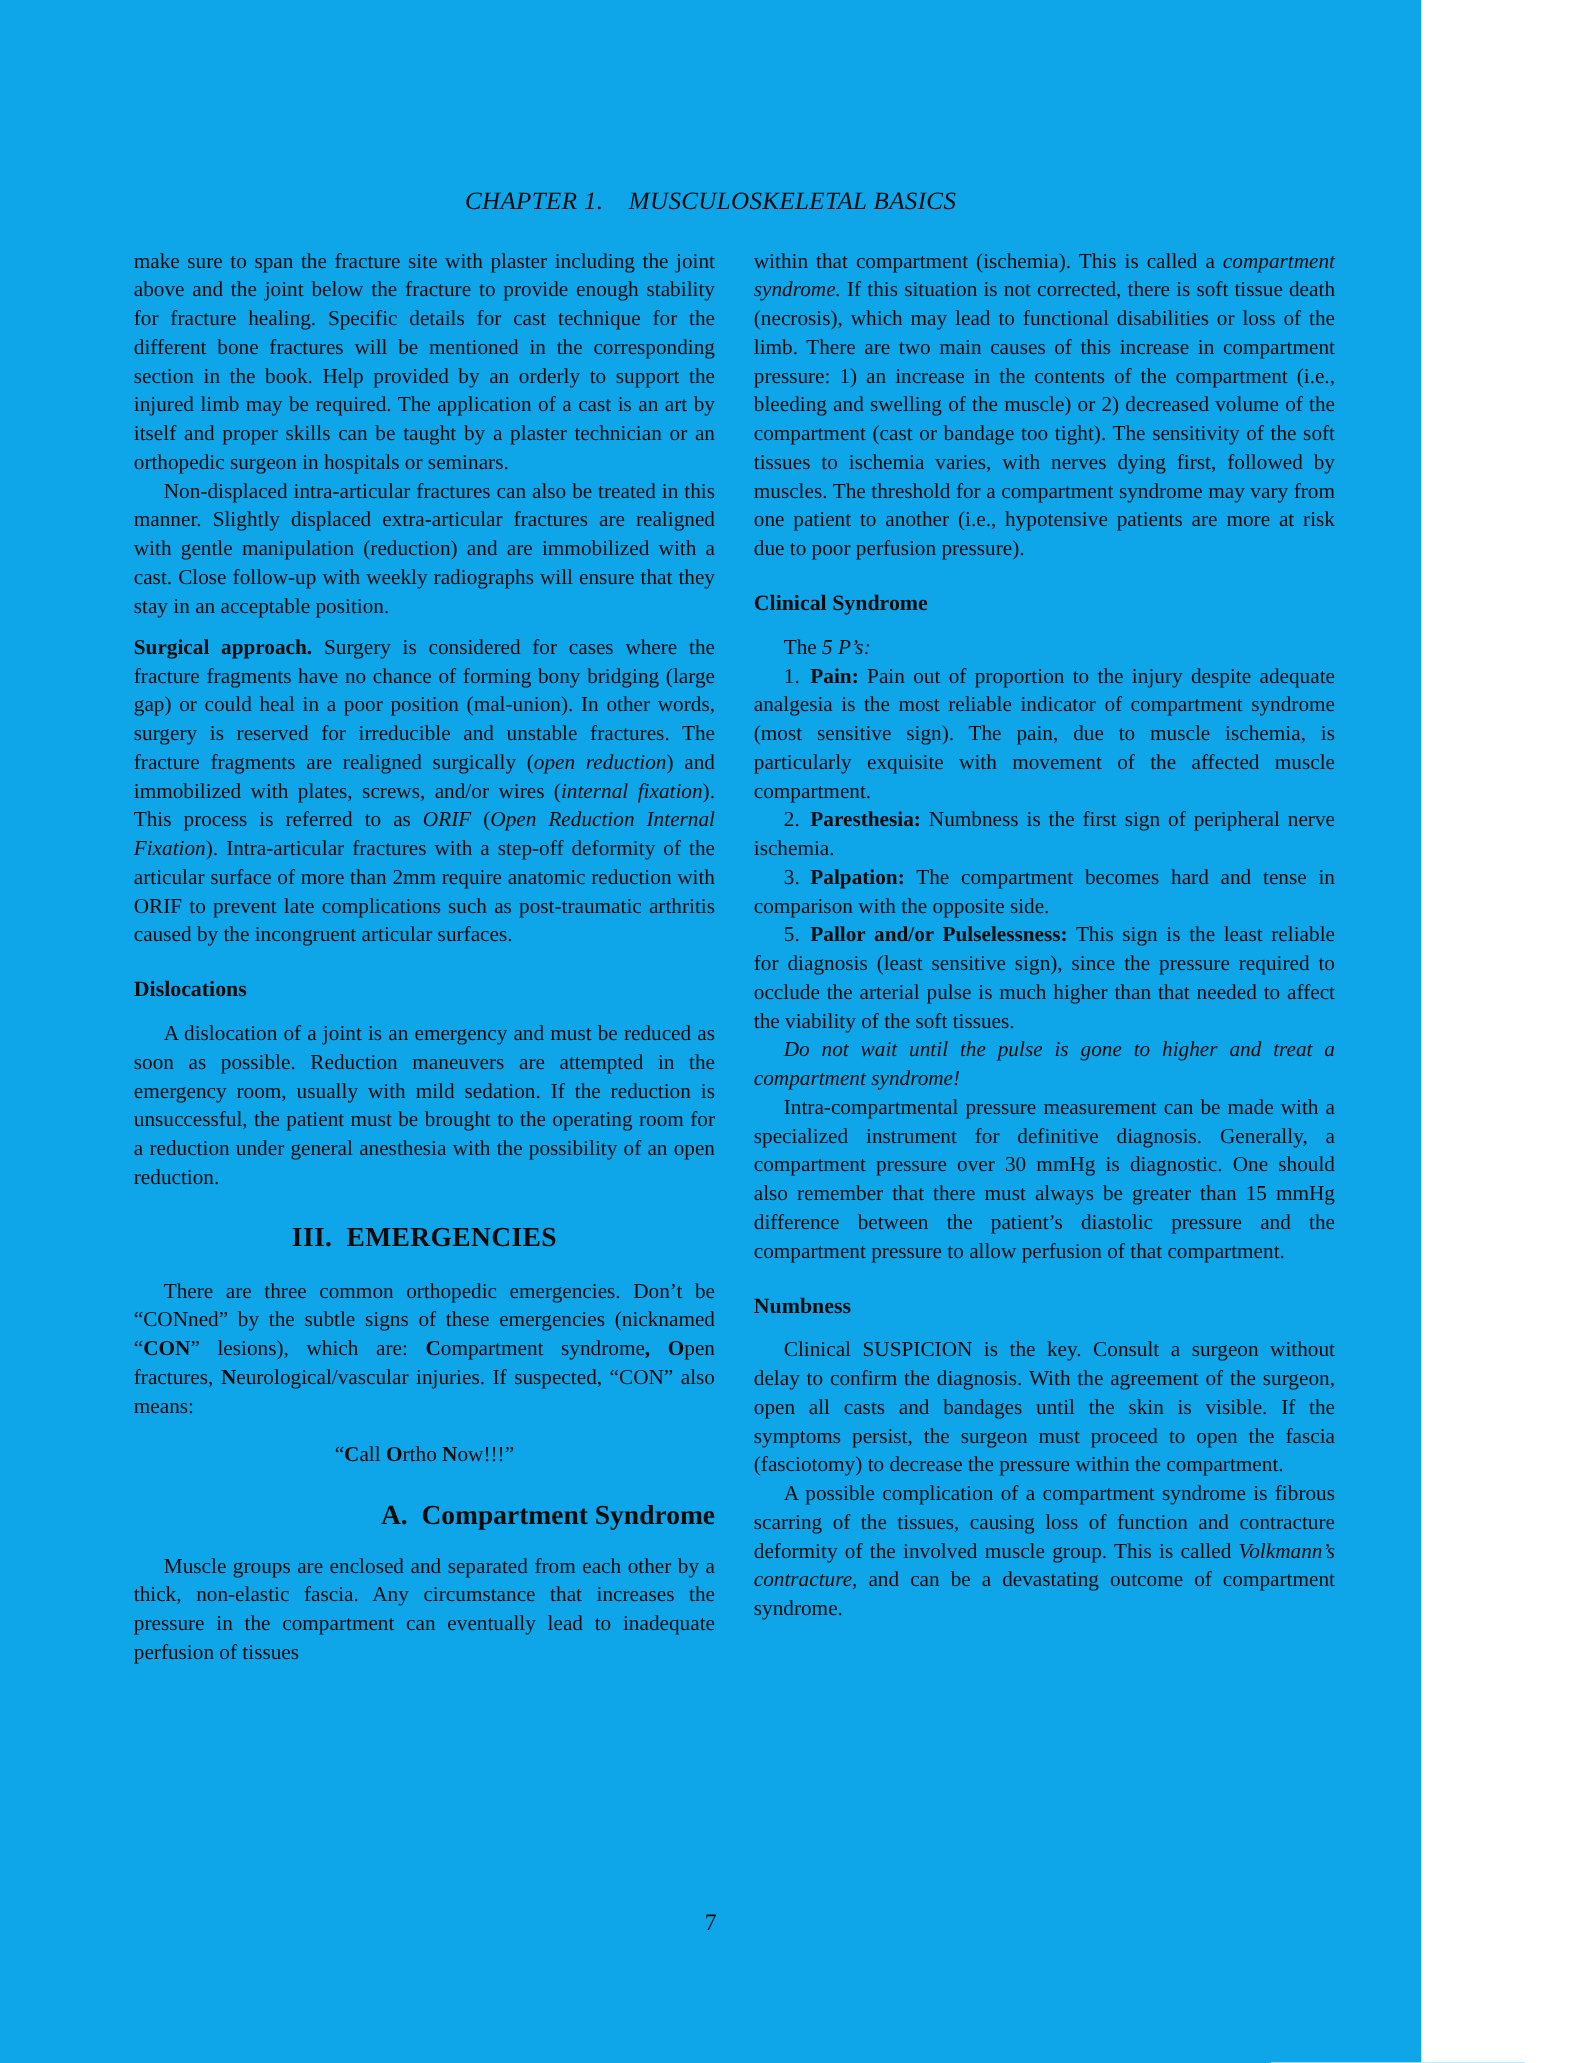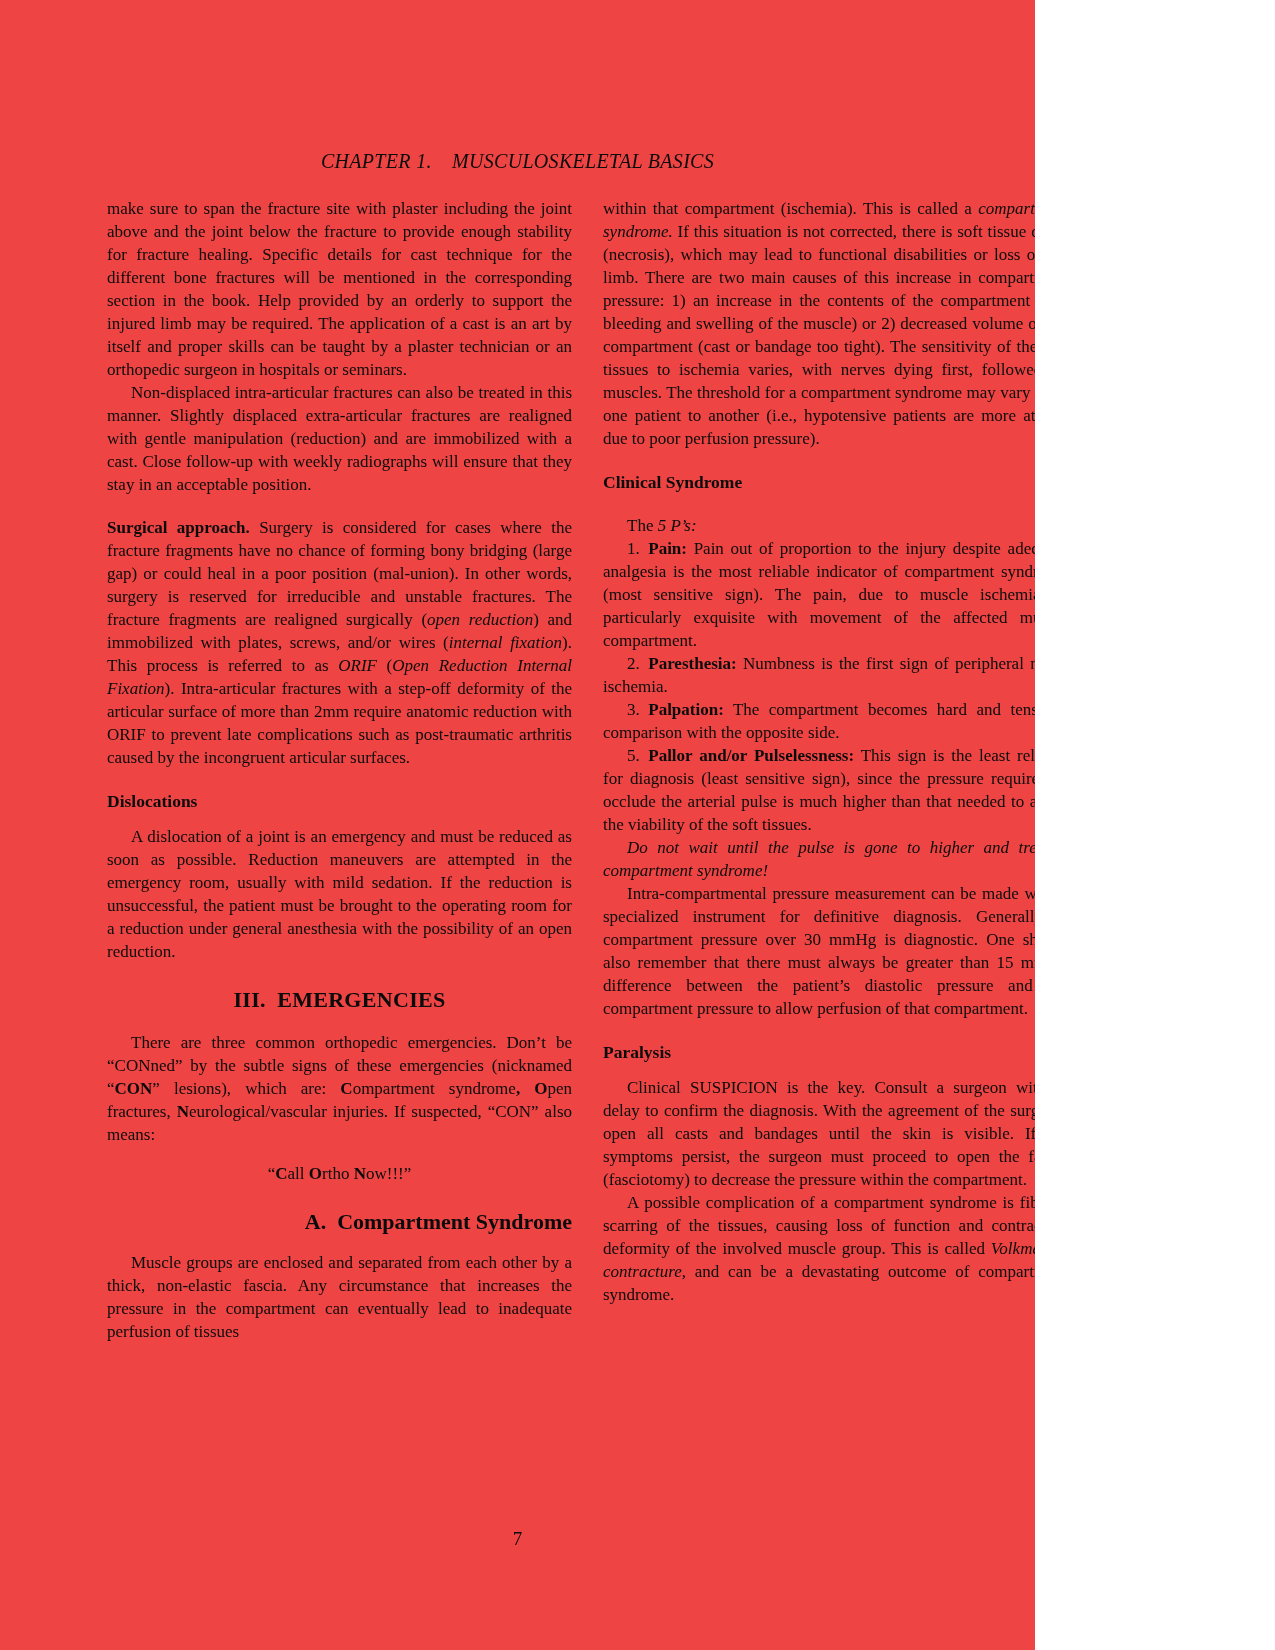--- a/index.html
+++ b/index.html
@@ -1,20 +1,20 @@
 <!DOCTYPE html>
 <html><head>
 <meta charset="utf-8">
 <style>
   html,body{margin:0;padding:0;background:#ffffff;}
   .page{
     position:relative;
-    width:1035px;
+    width:1137px;
     height:1650px;
-    background:#ef4444;
+    background:#0ea5e9;
     font-family:"Liberation Serif","DejaVu Serif",serif;
     color:#0b0b0b;
     overflow:hidden;
     text-decoration:underline;
   }
   .running-head{
     position:absolute;
     top:150px;left:0;width:100%;
     text-align:center;
     font-style:italic;
@@ -27,21 +27,21 @@
     display:flex;gap:31px;align-items:flex-start;
   }
   .column{
     width:465px;
     font-size:17px;
     line-height:23px;
     text-align:justify;
   }
   .para{margin:0;}
   .indent{text-indent:24px;}
-  .spaced{margin-top:20px;}
+  .spaced{margin-top:10px;}
   .heading{
     font-size:17.5px;font-weight:bold;
     margin:21px 0 12px;text-align:left;line-height:23px;
   }
   .section-title{
     font-size:22px;font-weight:bold;text-align:center;
     margin:24px 0 18px;line-height:26px;letter-spacing:0.3px;
   }
   .subsection-title{
     font-size:22px;font-weight:bold;text-align:right;
@@ -77,19 +77,19 @@
     <div class="column">
         <p class="para"><span>within that compartment (ischemia). This is called a </span><span class="i">compartment syndrome.</span><span> If this situation is not corrected, there is soft tissue death (necrosis), which may lead to functional disabilities or loss of the limb. There are two main causes of this increase in compartment pressure: 1) an increase in the contents of the compartment (i.e., bleeding and swelling of the muscle) or 2) decreased volume of the compartment (cast or bandage too tight). The sensitivity of the soft tissues to ischemia varies, with nerves dying first, followed by muscles. The threshold for a compartment syndrome may vary from one patient to another (i.e., hypotensive patients are more at risk due to poor perfusion pressure).</span></p>
         <h3 class="heading"><span>Clinical Syndrome</span></h3>
         <p class="para indent spaced"><span>The </span><span class="i">5 P’s:</span></p>
         <p class="para indent"><span>1. </span><span class="b">Pain:</span><span> Pain out of proportion to the injury despite adequate analgesia is the most reliable indicator of compartment syndrome (most sensitive sign). The pain, due to muscle ischemia, is particularly exquisite with movement of the affected muscle compartment.</span></p>
         <p class="para indent"><span>2. </span><span class="b">Paresthesia:</span><span> Numbness is the first sign of peripheral nerve ischemia.</span></p>
         <p class="para indent"><span>3. </span><span class="b">Palpation:</span><span> The compartment becomes hard and tense in comparison with the opposite side.</span></p>
         <p class="para indent"><span>5. </span><span class="b">Pallor and/or Pulselessness:</span><span> This sign is the least reliable for diagnosis (least sensitive sign), since the pressure required to occlude the arterial pulse is much higher than that needed to affect the viability of the soft tissues.</span></p>
         <p class="para indent"><span class="i">Do not wait until the pulse is gone to higher and treat a compartment syndrome!</span></p>
         <p class="para indent"><span>Intra-compartmental pressure measurement can be made with a specialized instrument for definitive diagnosis. Generally, a compartment pressure over 30 mmHg is diagnostic. One should also remember that there must always be greater than 15 mmHg difference between the patient’s diastolic pressure and the compartment pressure to allow perfusion of that compartment.</span></p>
-        <h3 class="heading"><span>Paralysis</span></h3>
+        <h3 class="heading"><span>Numbness</span></h3>
         <p class="para indent"><span>Clinical SUSPICION is the key. Consult a surgeon without delay to confirm the diagnosis. With the agreement of the surgeon, open all casts and bandages until the skin is visible. If the symptoms persist, the surgeon must proceed to open the fascia (fasciotomy) to decrease the pressure within the compartment.</span></p>
         <p class="para indent"><span>A possible complication of a compartment syndrome is fibrous scarring of the tissues, causing loss of function and contracture deformity of the involved muscle group. This is called </span><span class="i">Volkmann’s contracture,</span><span> and can be a devastating outcome of compartment syndrome.</span></p>
       </div>
   </div>
   <div class="folio">7</div>
 </div>
 
 </body></html>

